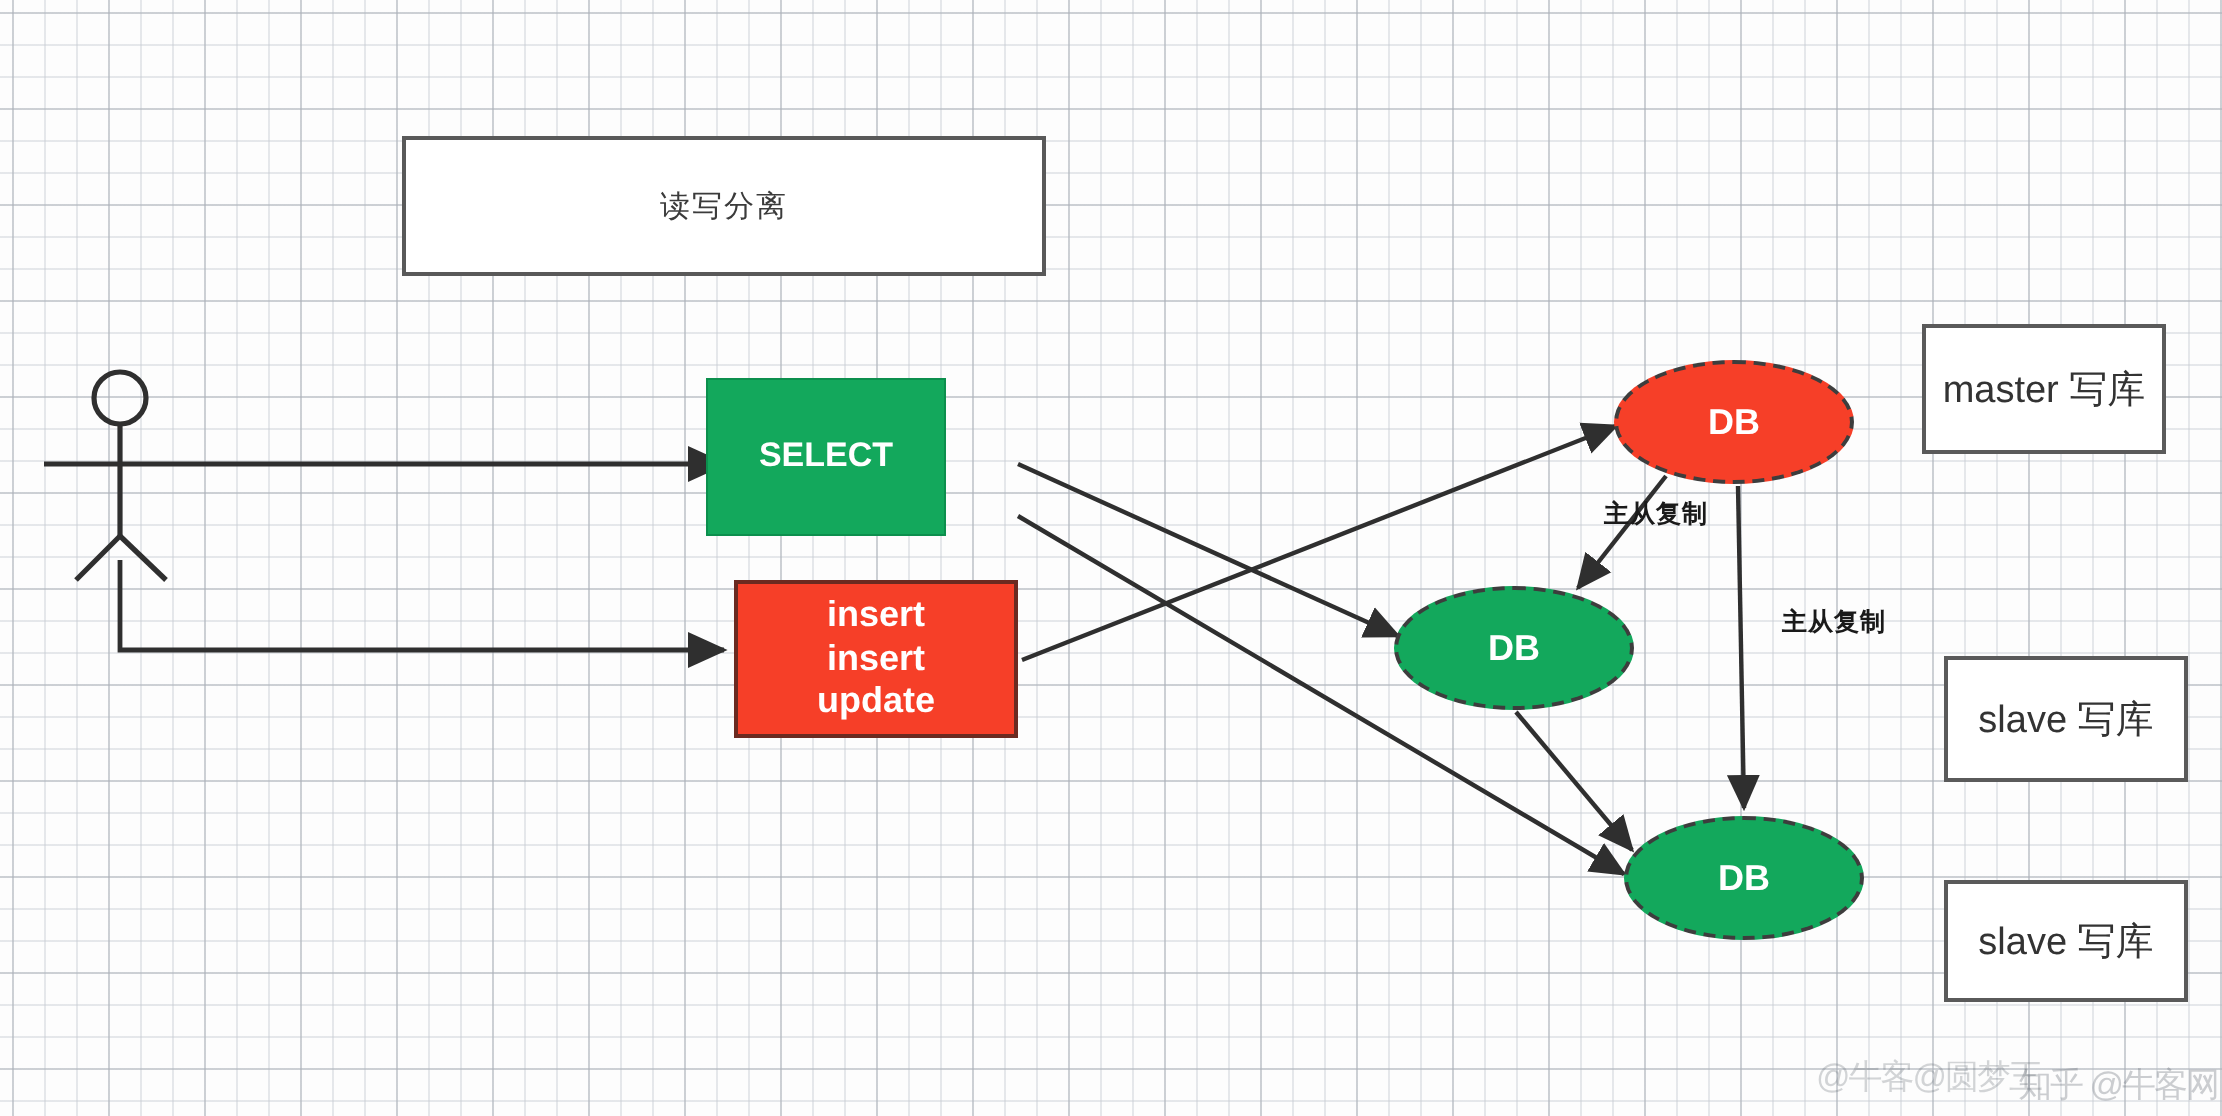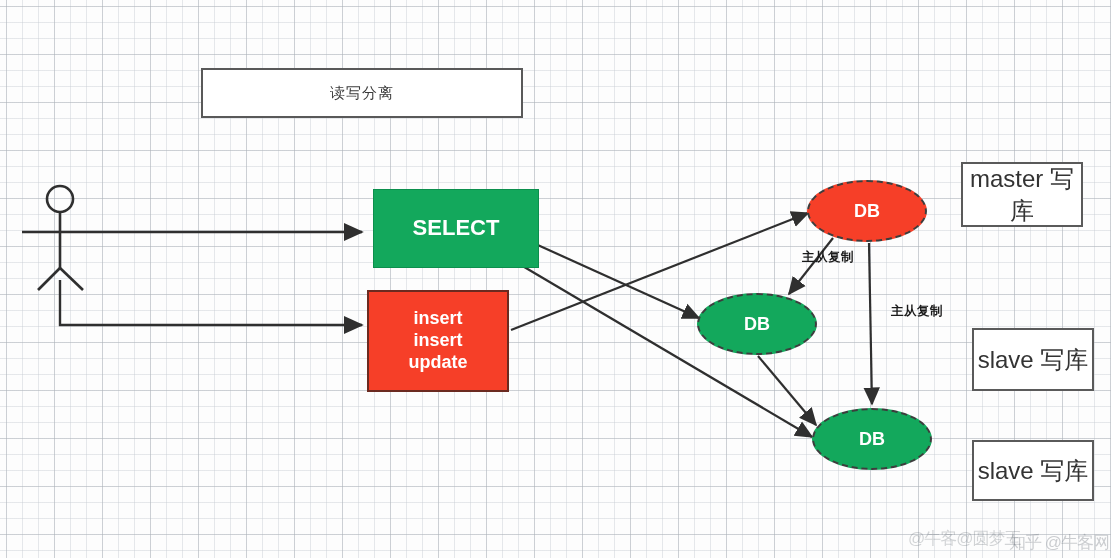--- a/index.html
+++ b/index.html
@@ -16,39 +16,39 @@
       linear-gradient(to bottom, rgba(170,175,182,0.42) 1px, transparent 1px),
       linear-gradient(to right, rgba(200,205,212,0.45) 1px, transparent 1px),
       linear-gradient(to bottom, rgba(200,205,212,0.45) 1px, transparent 1px);
     background-size:48px 48px,48px 48px,16px 16px,16px 16px;
     background-position:6px 6px,6px 6px,6px 6px,6px 6px;
   }
   #edges{position:absolute;left:0;top:0;width:1111px;height:558px;}
   .node{position:absolute;box-sizing:border-box;display:flex;align-items:center;justify-content:center;text-align:center;}
 
   .title-box{
-    left:201px;top:68px;width:322px;height:50px;
+    left:201px;top:68px;width:322px;height:70px;
     border:2.5px solid #595959;background:#ffffff;
     font-size:15px;color:#3b3b3b;letter-spacing:1px;
   }
   .label-box{
     border:2px solid #5a5a5a;background:#ffffff;
-    font-size:24px;color:#333333;
+    font-size:19px;color:#333333;
   }
   .label-master{left:961px;top:162px;width:122px;height:65px;}
   .label-slave1{left:972px;top:328px;width:122px;height:63px;}
   .label-slave2{left:972px;top:440px;width:122px;height:61px;}
 
   .proc-box{font-weight:bold;color:#ffffff;line-height:1.22;}
   .proc-select{
-    left:373px;top:189px;width:166px;height:79px;
-    background:#13a85c;border:1.5px solid #0c8f4d;font-size:22px;
+    left:353px;top:189px;width:120px;height:79px;
+    background:#13a85c;border:1.5px solid #0c8f4d;font-size:17px;
   }
   .proc-write{
-    left:367px;top:290px;width:142px;height:102px;
+    left:367px;top:290px;width:142px;height:79px;
     background:#f63f28;border:2px solid #6b2a20;font-size:18px;
   }
 
   .db{
     border-radius:50%;color:#ffffff;font-weight:bold;font-size:18px;
     border:2px dashed #3d3d3d;
     text-align:center;
   }
   .db-red{left:807px;top:180px;width:120px;height:62px;background:#f63f28;}
   .db-green-mid{left:697px;top:293px;width:120px;height:62px;background:#13a85c;}

